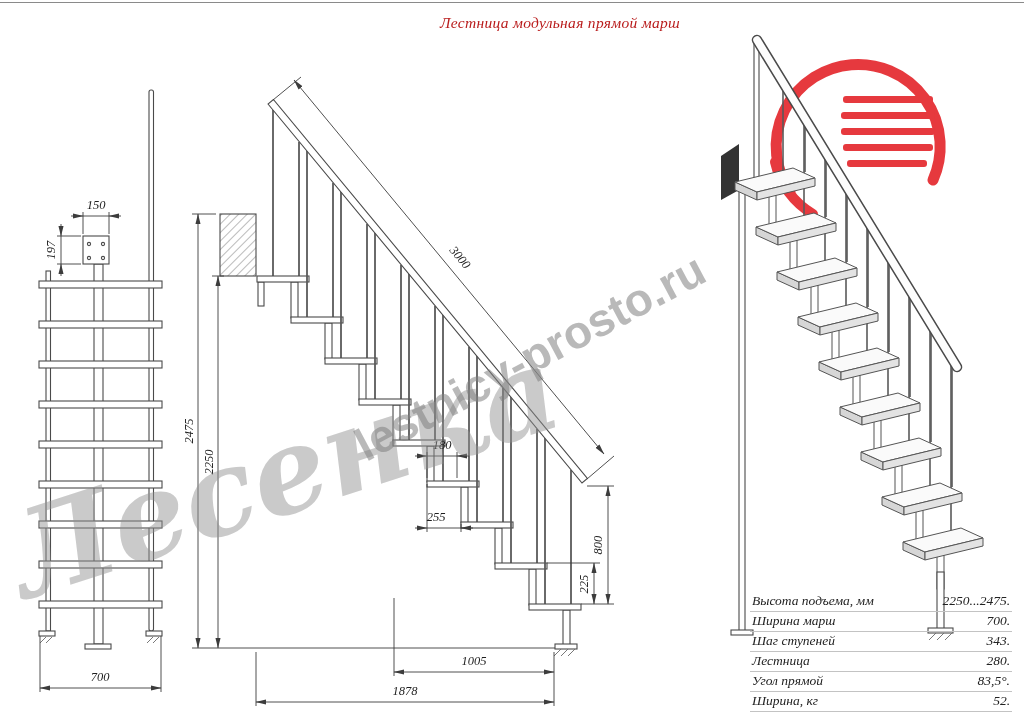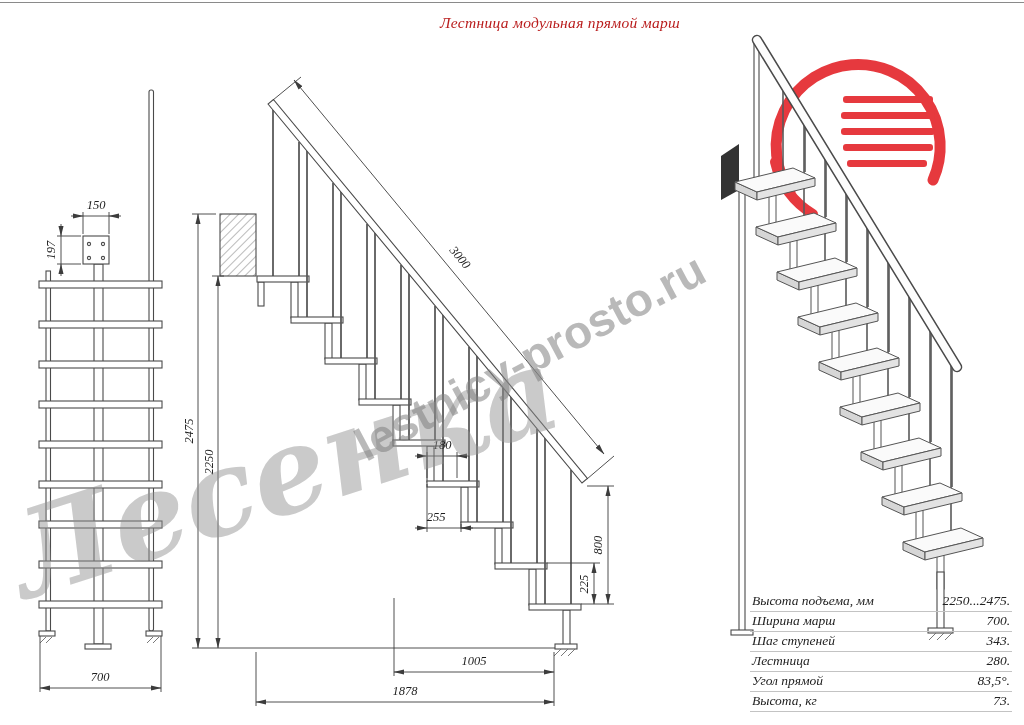--- a/index.html
+++ b/index.html
@@ -309,18 +309,18 @@
   </div>
   <div class="srow">
     <span>Лестница</span>
     <span class="v">280.</span>
   </div>
   <div class="srow">
     <span>Угол прямой</span>
     <span class="v">83,5°.</span>
   </div>
   <div class="srow">
-    <span>Высота, кг</span>
-    <span class="v">73.</span>
+    <span>Ширина, кг</span>
+    <span class="v">52.</span>
   </div>
 </div>
 
 </div>
 
 </body></html>

